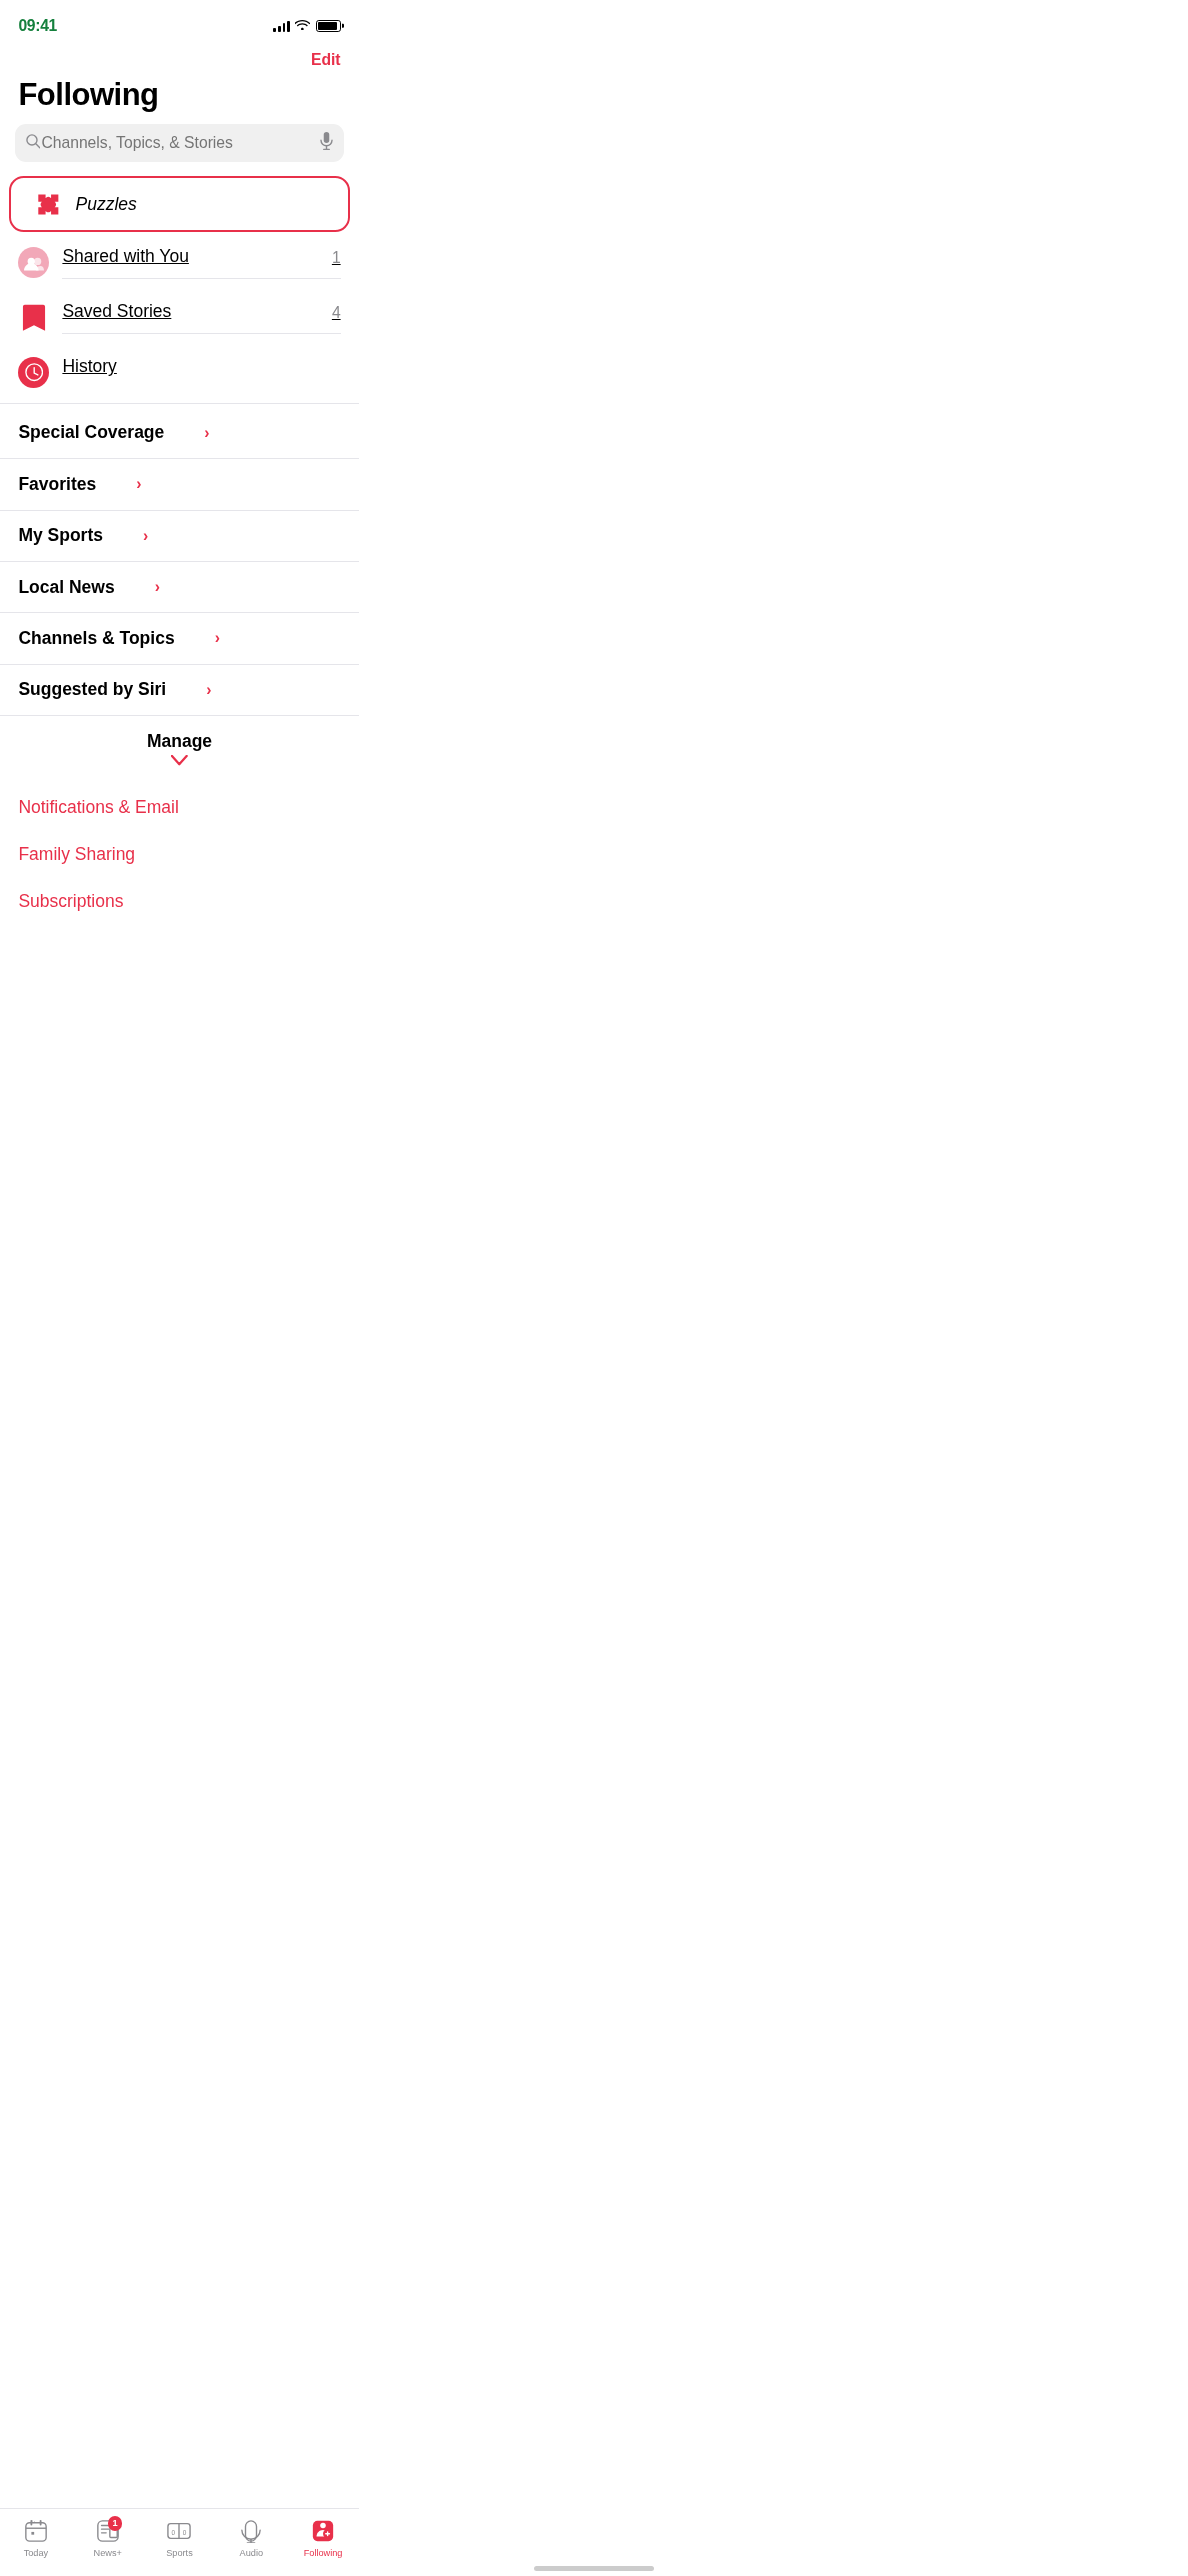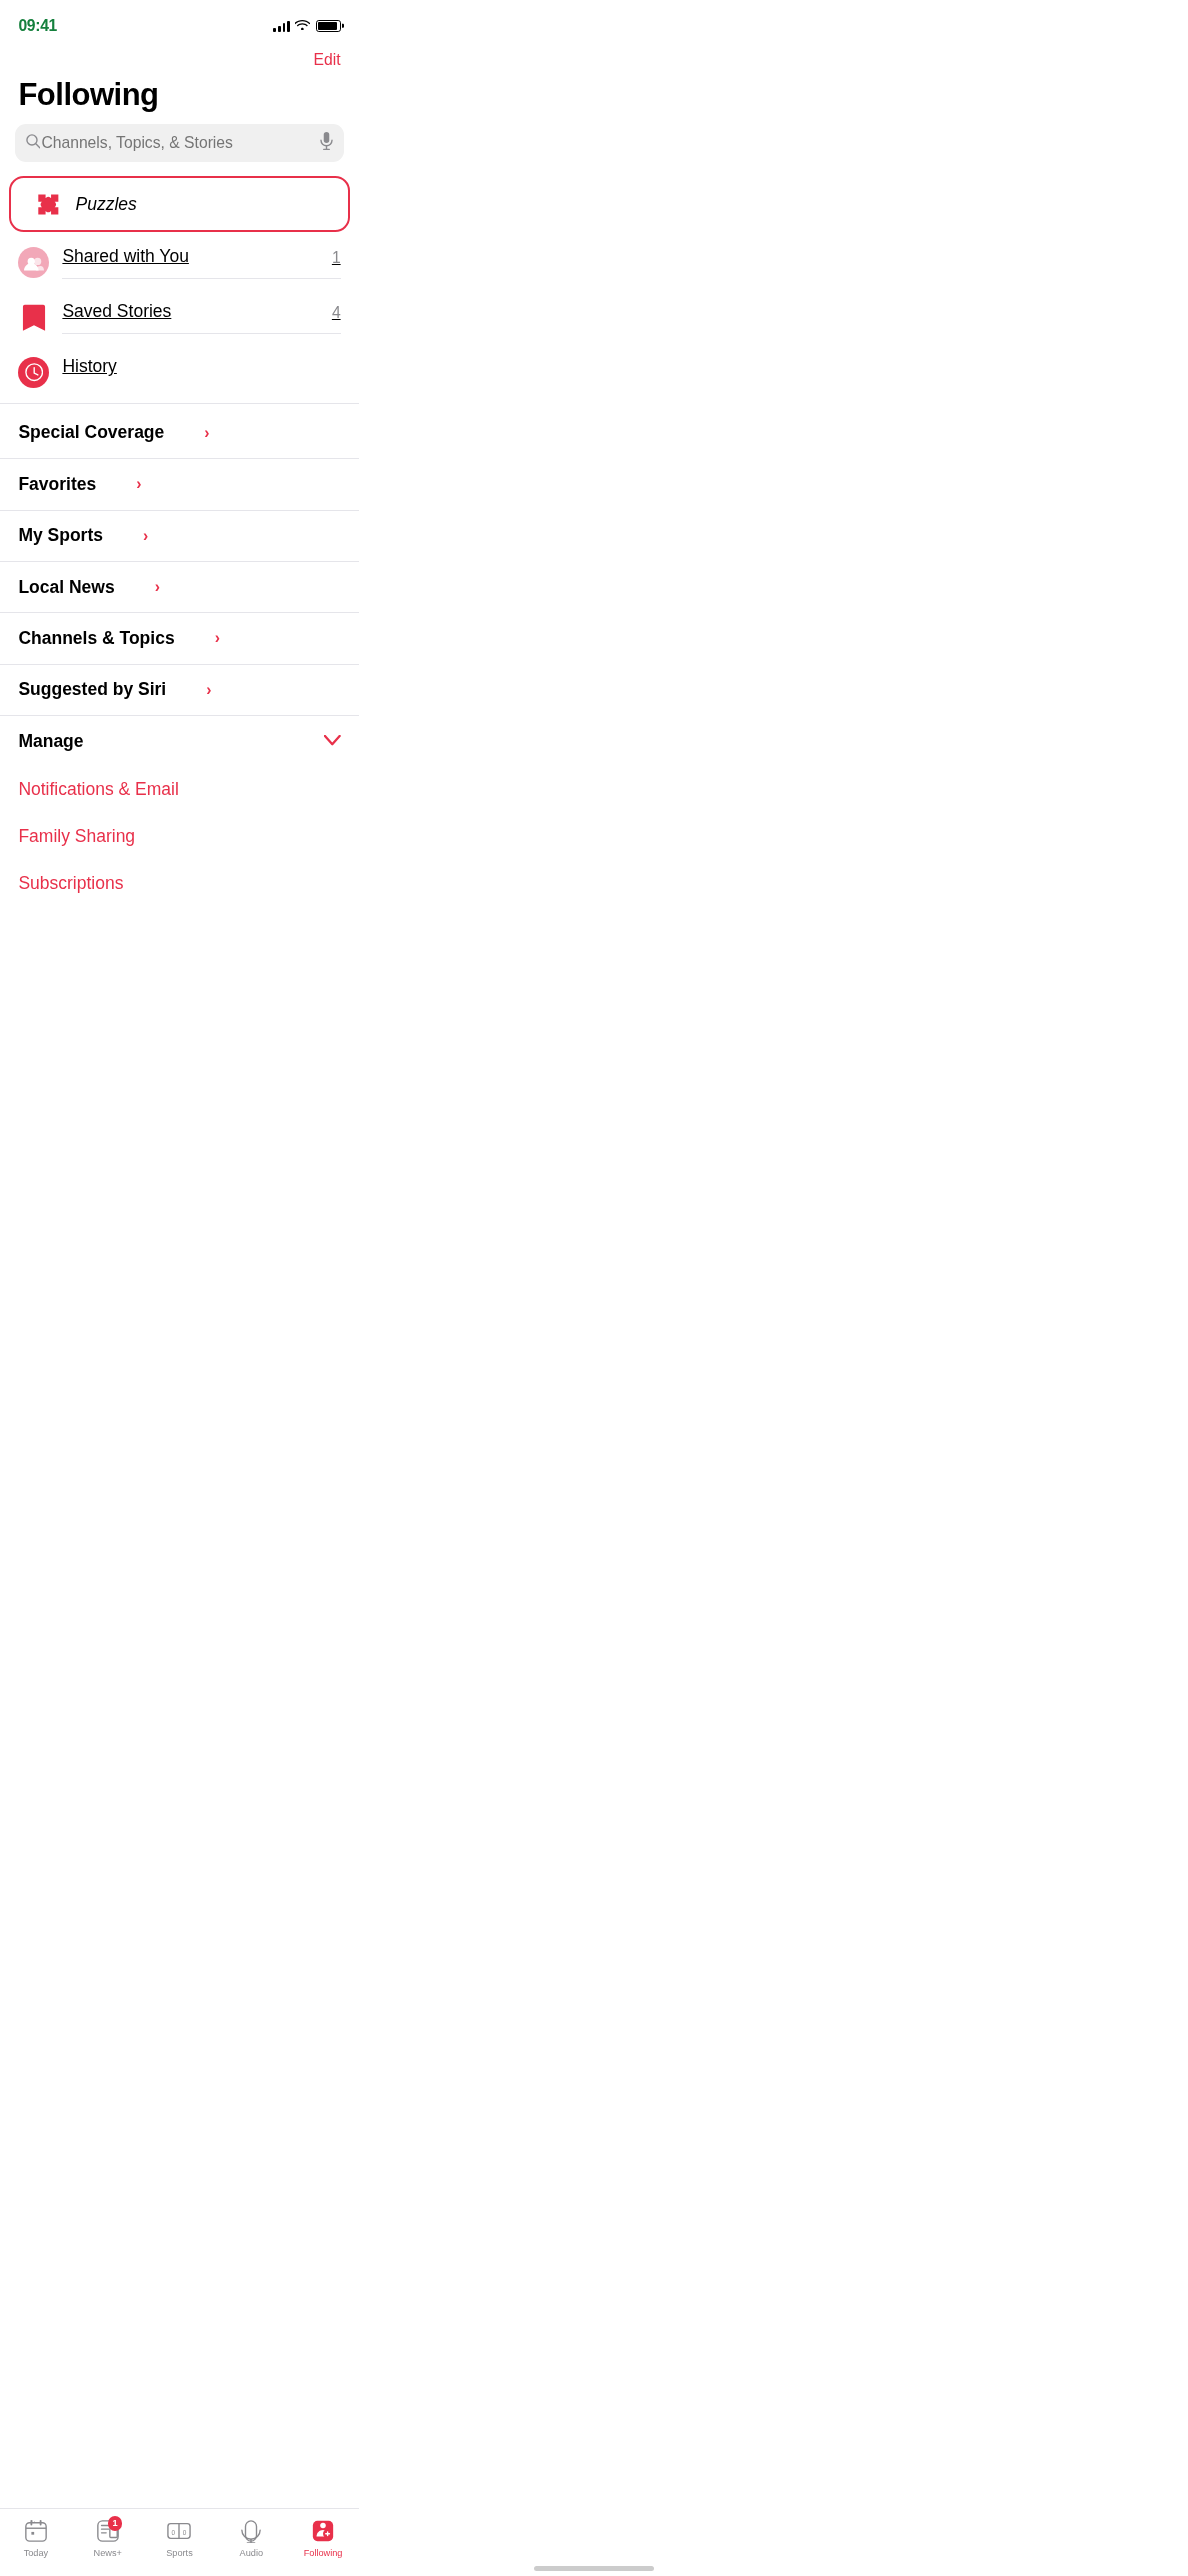--- a/index.html
+++ b/index.html
@@ -78,21 +78,21 @@
 
     
     .header {
       padding: 3.7px 18.4px 0 18.4px;
       display: flex;
       justify-content: flex-end;
     }
     .edit-btn {
       color: #e8304a;
       font-size: 15.7px;
-      font-weight: 400;
+      font-weight: 700;
       background: none;
       border: none;
       cursor: pointer;
       padding: 3.7px 0;
     }
 
     
     .page-title {
       padding: 3.7px 18.4px 11px 18.4px;
       font-size: 31px;
@@ -226,20 +226,21 @@
       font-weight: 600;
     }
 
     
     .manage-row {
       display: flex;
       align-items: center;
       justify-content: space-between;
       padding: 14.7px 18.4px;
       cursor: pointer;
+      flex-direction: column;
     }
     .manage-label {
       font-size: 17.5px;
       font-weight: 700;
       color: #000;
     }
 
     
     .manage-sub-item {
       padding: 13px 18.4px;

